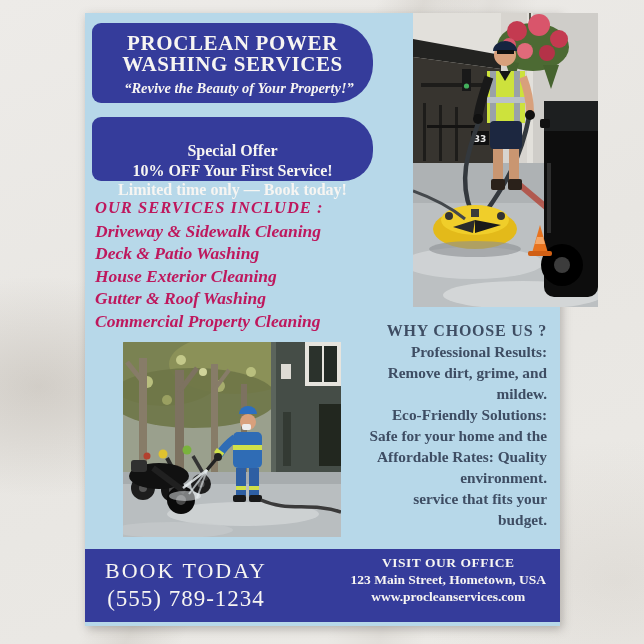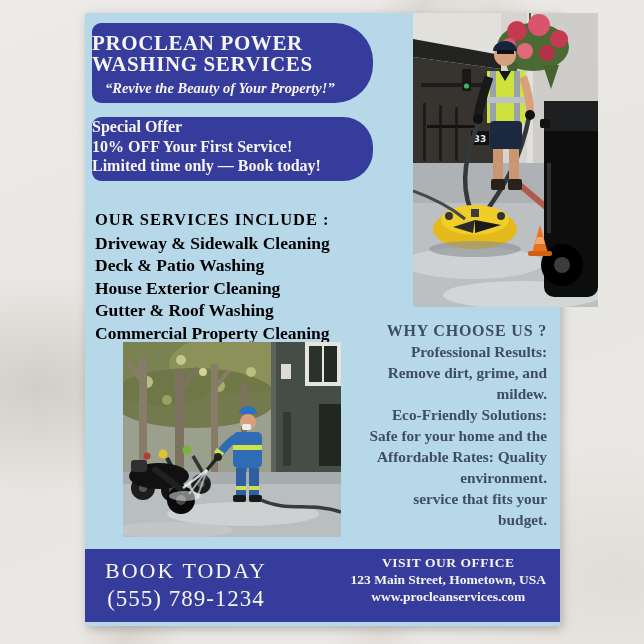--- a/index.html
+++ b/index.html
@@ -11,28 +11,28 @@
       linear-gradient(115deg, transparent 40%, rgba(168,160,150,0.22) 45%, transparent 51%),
       linear-gradient(100deg, transparent 58%, rgba(175,168,160,0.16) 65%, transparent 71%),
       radial-gradient(ellipse 260px 170px at 6% 60%, rgba(150,140,128,0.28), transparent 65%),
       radial-gradient(ellipse 300px 200px at 96% 90%, rgba(180,172,162,0.20), transparent 70%),
       linear-gradient(160deg,#edebe8 0%,#e8e6e2 50%,#eceae6 100%);
   }
   .flyer{
     position:absolute;left:85px;top:13px;width:475px;height:613px;
     background:#b7d8e9;box-shadow:2px 3px 9px rgba(80,75,70,0.35);
   }
-  .box{position:absolute;background:#353c9b;color:#f7f5f2;}
+  .box{position:absolute;background:#353c9b;color:#f7f5f2;text-align:center;}
   .header-box{left:7px;top:10px;width:281px;height:80px;border-radius:9px 38px 38px 9px;}
   .header-title{font-size:21px;font-weight:700;line-height:21px;letter-spacing:0.6px;padding-top:10px;white-space:nowrap;}
   .header-tagline{font-size:14.5px;font-style:italic;font-weight:700;margin-top:5px;white-space:nowrap;padding-left:13px;}
   .offer-box{left:7px;top:104px;width:281px;height:64px;border-radius:9px 30px 30px 9px;font-weight:700;}
   .offer-box div{font-size:16px;line-height:19.5px;white-space:nowrap;}
-  .offer-box div:first-child{padding-top:0;}
-  .services{position:absolute;left:10px;top:196px;width:278px;color:#000000;font-weight:700;}
+  .offer-box div:first-child{padding-top:24px;}
+  .services{position:absolute;left:10px;top:184px;width:278px;color:#be185d;font-weight:700;font-style:italic;}
   .services-heading{font-size:16.5px;letter-spacing:1px;line-height:22.5px;white-space:nowrap;}
   .service-item{font-size:17.5px;line-height:22.5px;white-space:nowrap;}
   .photo{position:absolute;overflow:hidden;padding-left:38px;}
   .photo1{left:290px;top:0;width:185px;height:294px;}
   .photo2{left:0;top:329px;width:218px;height:195px;}
   .why{position:absolute;left:252px;top:307px;width:210px;text-align:right;color:#3e4d63;font-weight:700;}
   .why-heading{font-size:16px;letter-spacing:0.8px;line-height:21px;white-space:nowrap;}
   .why-line{font-size:15.3px;line-height:21px;white-space:nowrap;}
   .footer{position:absolute;left:0;top:536px;width:475px;height:73px;background:#353c9b;color:#f7f5f2;}
   .book{position:absolute;left:20px;top:9px;text-align:center;}

